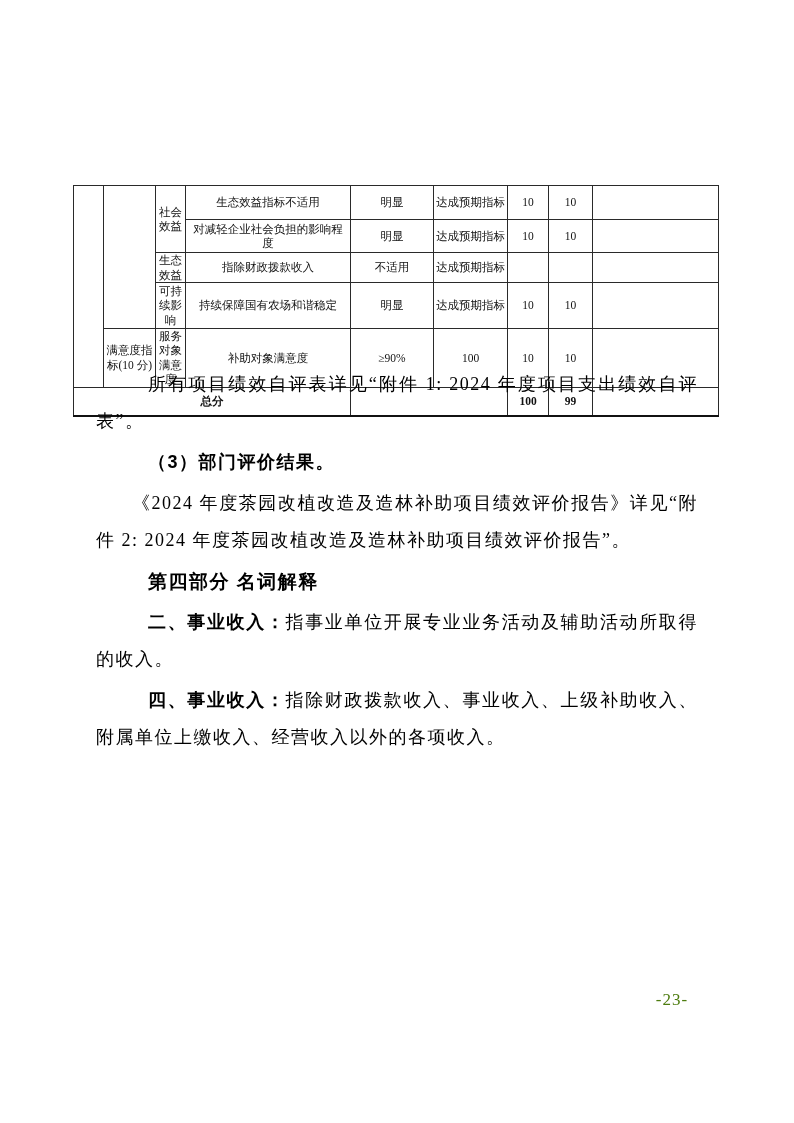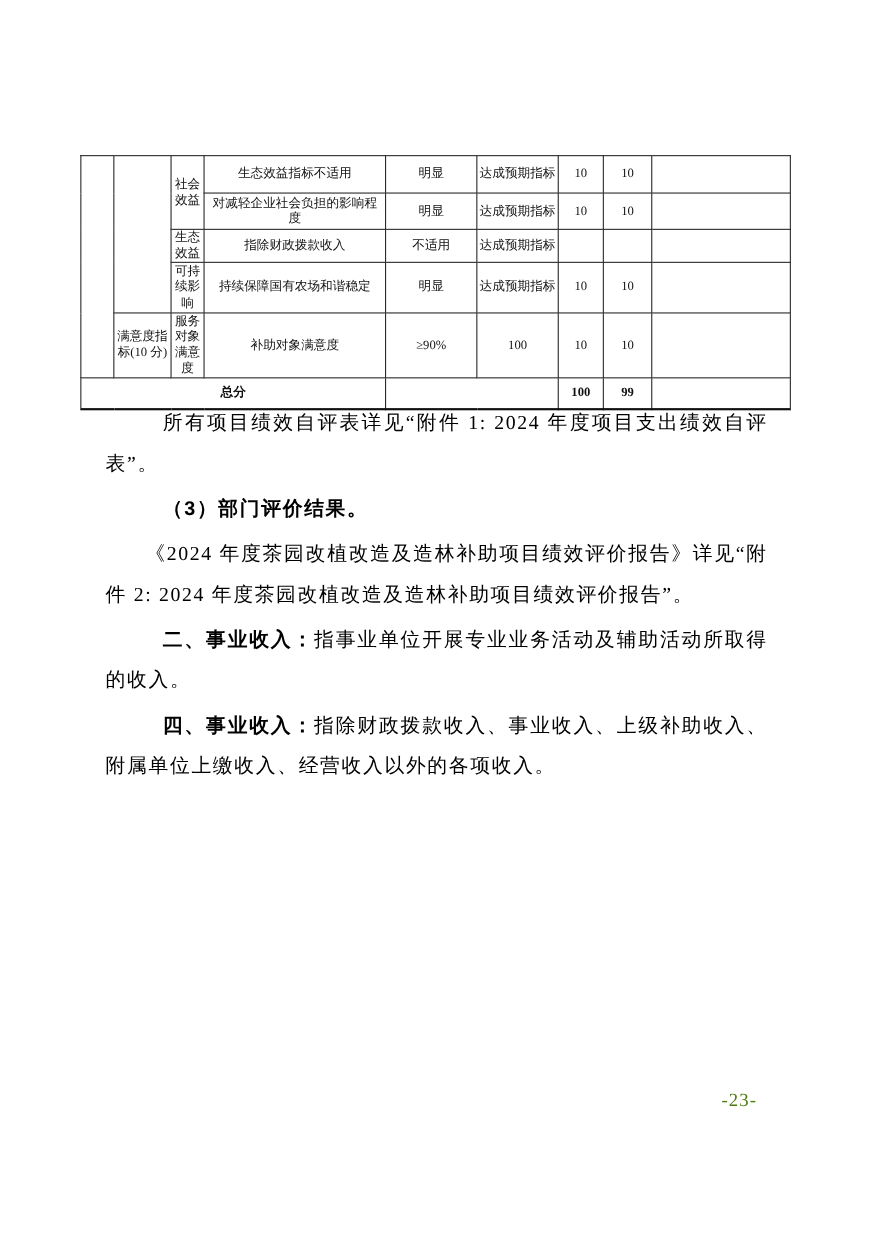--- a/index.html
+++ b/index.html
@@ -5,21 +5,21 @@
   html,body{margin:0;padding:0;background:#e8e8e8;}
   .page{
     position:relative;width:794px;height:1123px;margin:0 auto;background:#ffffff;
     font-family:"Liberation Serif","DejaVu Serif",serif;color:#000;overflow:hidden;
   }
   
   .tbl-wrap{position:absolute;left:73px;top:141px;}
   table.perf{
     border-collapse:collapse;table-layout:fixed;width:645px;
     font-size:11.5px;line-height:1.25;color:#111;
-    border:1px solid #1f1f1f;border-bottom:2px solid #111;
+    border:1px solid #1f1f1f;border-bottom:2px solid #111;margin-top:44px;
   }
   table.perf td{
     border:1px solid #2a2a2a;padding:0 2px;text-align:center;vertical-align:middle;
     overflow:hidden;word-break:break-all;
   }
   td.tl{text-align:left;padding-left:3px;}
   tr.h34{height:34px;} tr.h33{height:33px;} tr.h30{height:30px;}
   tr.h46{height:46px;} tr.h54{height:54px;} tr.h30b{height:29px;}
   .b{font-weight:bold;}
   
@@ -115,19 +115,20 @@
         <td></td>
       </tr>
     </tbody>
       </table>
   </div>
 
   <div class="textflow">
     <p>所有项目绩效自评表详见“附件 1: 2024 年度项目支出绩效自评表”。</p>
     <p><span class="lead">（3）部门评价结果。</span></p>
     <p class="book">《2024 年度茶园改植改造及造林补助项目绩效评价报告》详见“附件 2: 2024 年度茶园改植改造及造林补助项目绩效评价报告”。</p>
+    <p class="heading">第四部分  名词解释</p>
     <p><span class="lead">二、事业收入：</span><span>指事业单位开展专业业务活动及辅助活动所取得的收入。</span></p>
     <p><span class="lead">四、事业收入：</span><span>指除财政拨款收入、事业收入、上级补助收入、附属单位上缴收入、经营收入以外的各项收入。</span></p>
   </div>
 
   <div class="pageno">-23-</div>
 
 </div>
 
 </body></html>

